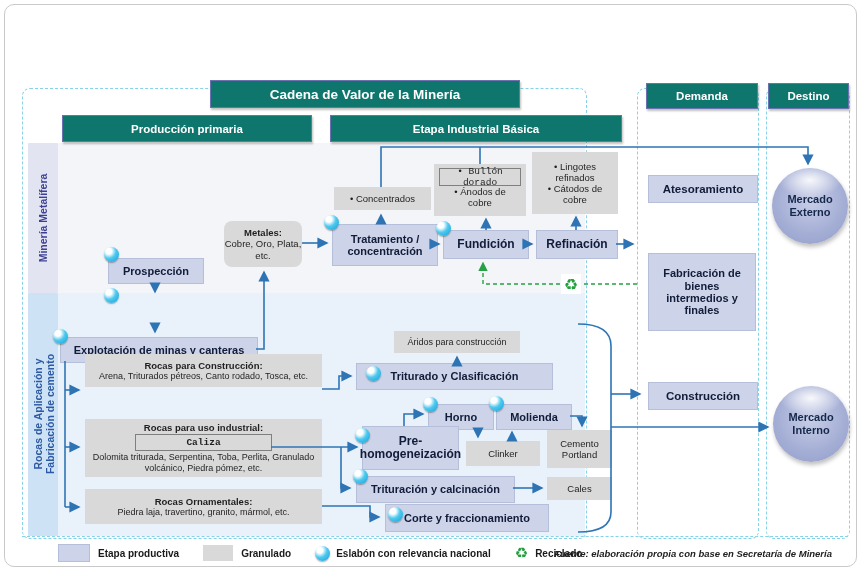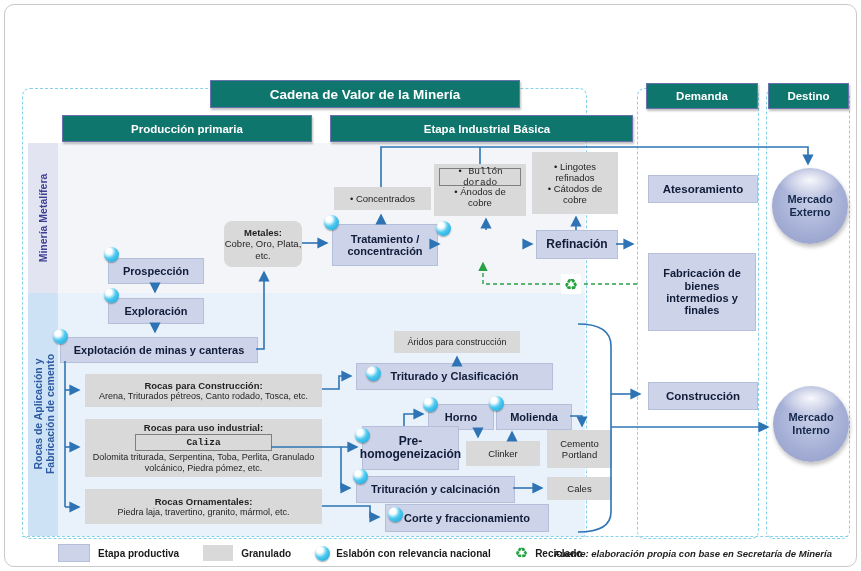--- a/index.html
+++ b/index.html
@@ -62,35 +62,35 @@
   </div>
   <div class="abs hdr" style="left:646px;top:83px;width:110px;height:24px;font-size:11.5px;">
     <span>Demanda</span>
   </div>
   <div class="abs hdr" style="left:768px;top:83px;width:79px;height:24px;font-size:11.5px;">
     <span>Destino</span>
   </div>
   <div class="abs hdr" style="left:62px;top:115px;width:248px;height:25px;font-size:11.5px;">
     <span>Producción primaria</span>
   </div>
-  <div class="abs hdr" style="left:330px;top:115px;width:290px;height:25px;font-size:11.5px;padding-left:11px;">
+  <div class="abs hdr" style="left:330px;top:115px;width:290px;height:25px;font-size:11.5px;">
     <span>Etapa Industrial Básica</span>
   </div>
 
   <div class="abs stage" style="left:108px;top:258px;width:94px;height:24px;">
     <span>Prospección</span>
   </div>
-  <div class="abs stage" style="left:108px;top:298px;width:94px;height:24px;">
-    <span>Exploración</span>
-  </div>
   <div class="abs stage" style="left:60px;top:337px;width:196px;height:24px;">
     <span>Explotación de minas y canteras</span>
   </div>
   <div class="abs stage" style="left:332px;top:224px;width:98px;height:40px;padding:0 3px;">
     <span>Tratamiento / concentración</span>
+  </div>
+  <div class="abs stage" style="left:443px;top:230px;width:84px;height:27px;font-size:12px;">
+    <span>Fundición</span>
   </div>
   <div class="abs stage" style="left:536px;top:230px;width:80px;height:27px;font-size:12px;">
     <span>Refinación</span>
   </div>
   <div class="abs stage" style="left:356px;top:363px;width:195px;height:25px;">
     <span>Triturado y Clasificación</span>
   </div>
   <div class="abs stage" style="left:428px;top:404px;width:64px;height:24px;">
     <span>Horno</span>
   </div>
@@ -118,21 +118,21 @@
   <div class="abs product" style="left:434px;top:164px;width:92px;height:52px;justify-content:flex-start;padding-top:4px;box-sizing:border-box;">
     <span class="chip" style="width:80px;height:16px;">
       <span>• Bullón dorado</span>
     </span>
     <span style="width:70px;">• Ánodos de cobre</span>
   </div>
   <div class="abs product" style="left:532px;top:152px;width:86px;height:62px;">
     <span style="width:62px;">• Lingotes refinados</span>
     <span style="width:70px;">• Cátodos de cobre</span>
   </div>
-  <div class="abs product" style="left:85px;top:374px;width:237px;height:33px;">
+  <div class="abs product" style="left:85px;top:354px;width:237px;height:33px;">
     <span class="ttl">Rocas para Construcción:</span>
     <span style="font-size:9px;">Arena, Triturados pétreos, Canto rodado, Tosca, etc.</span>
   </div>
   <div class="abs product" style="left:85px;top:419px;width:237px;height:58px;">
     <span class="ttl">Rocas para uso industrial:</span>
     <span class="chip" style="width:135px;height:15px;margin:1px 0;">
       <span class="ttl">Caliza</span>
     </span>
     <span style="font-size:9px;width:225px;">Dolomita triturada, Serpentina, Toba, Perlita, Granulado volcánico, Piedra pómez, etc.</span>
   </div>

